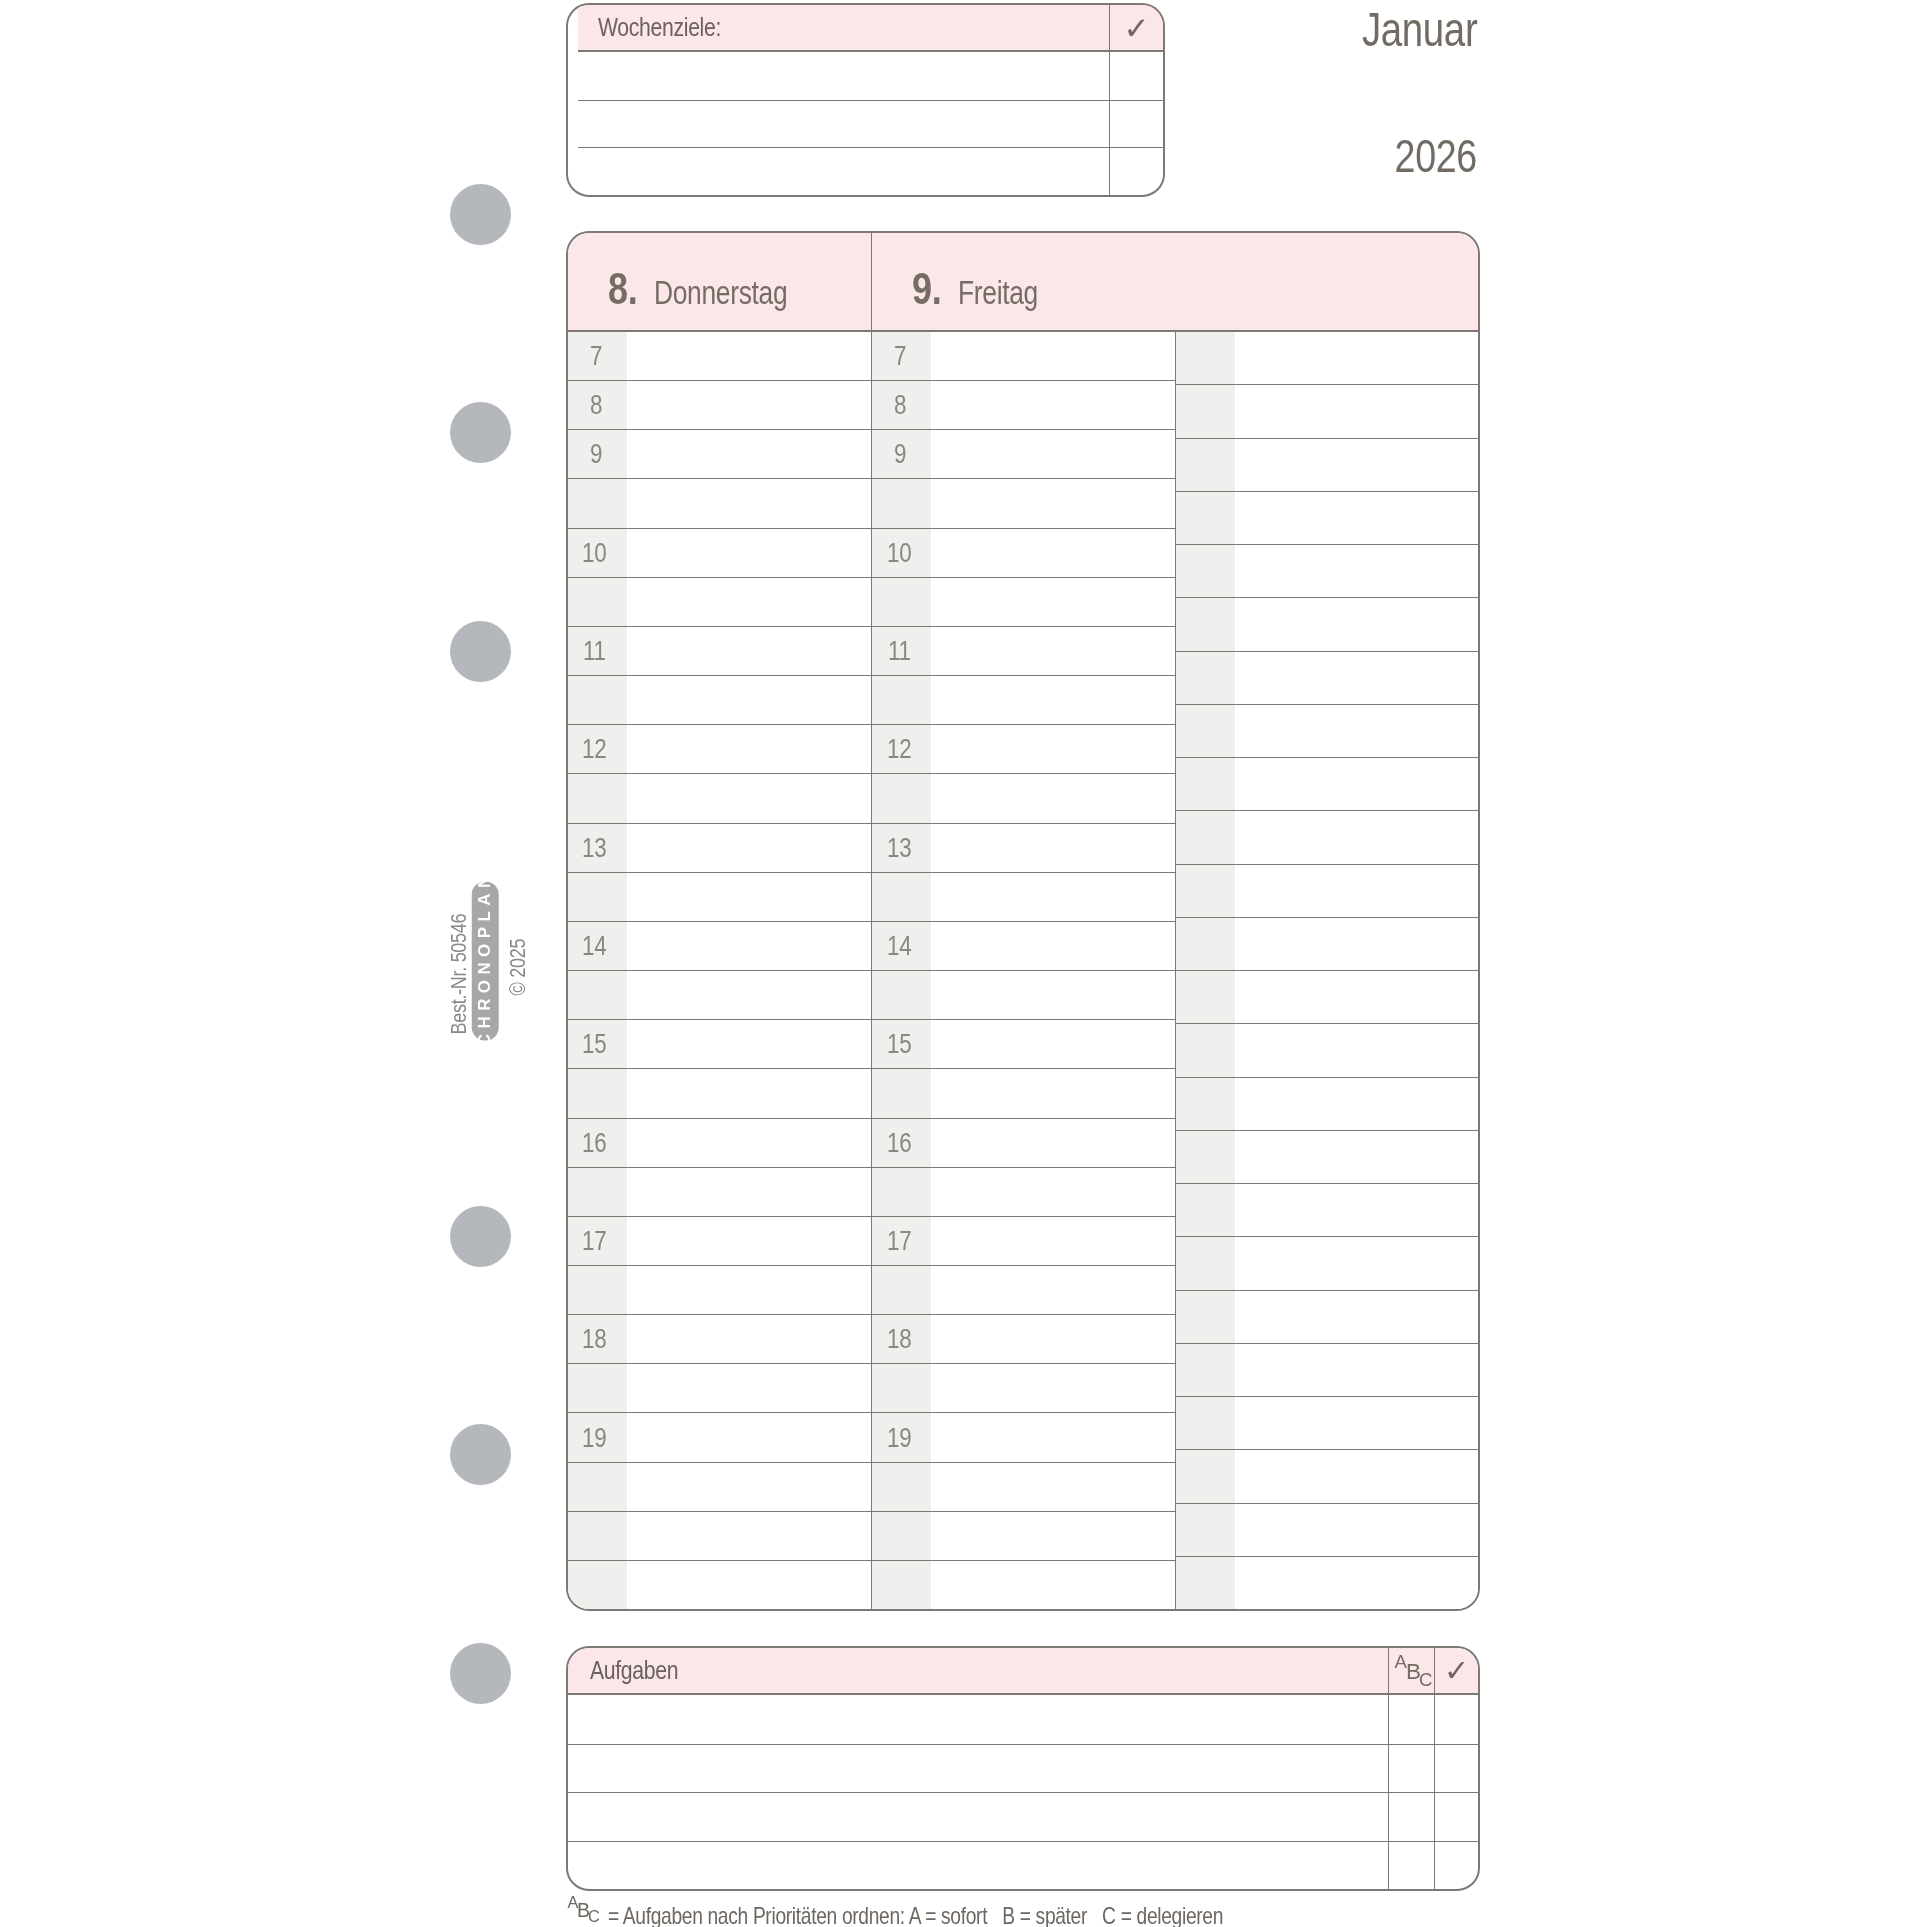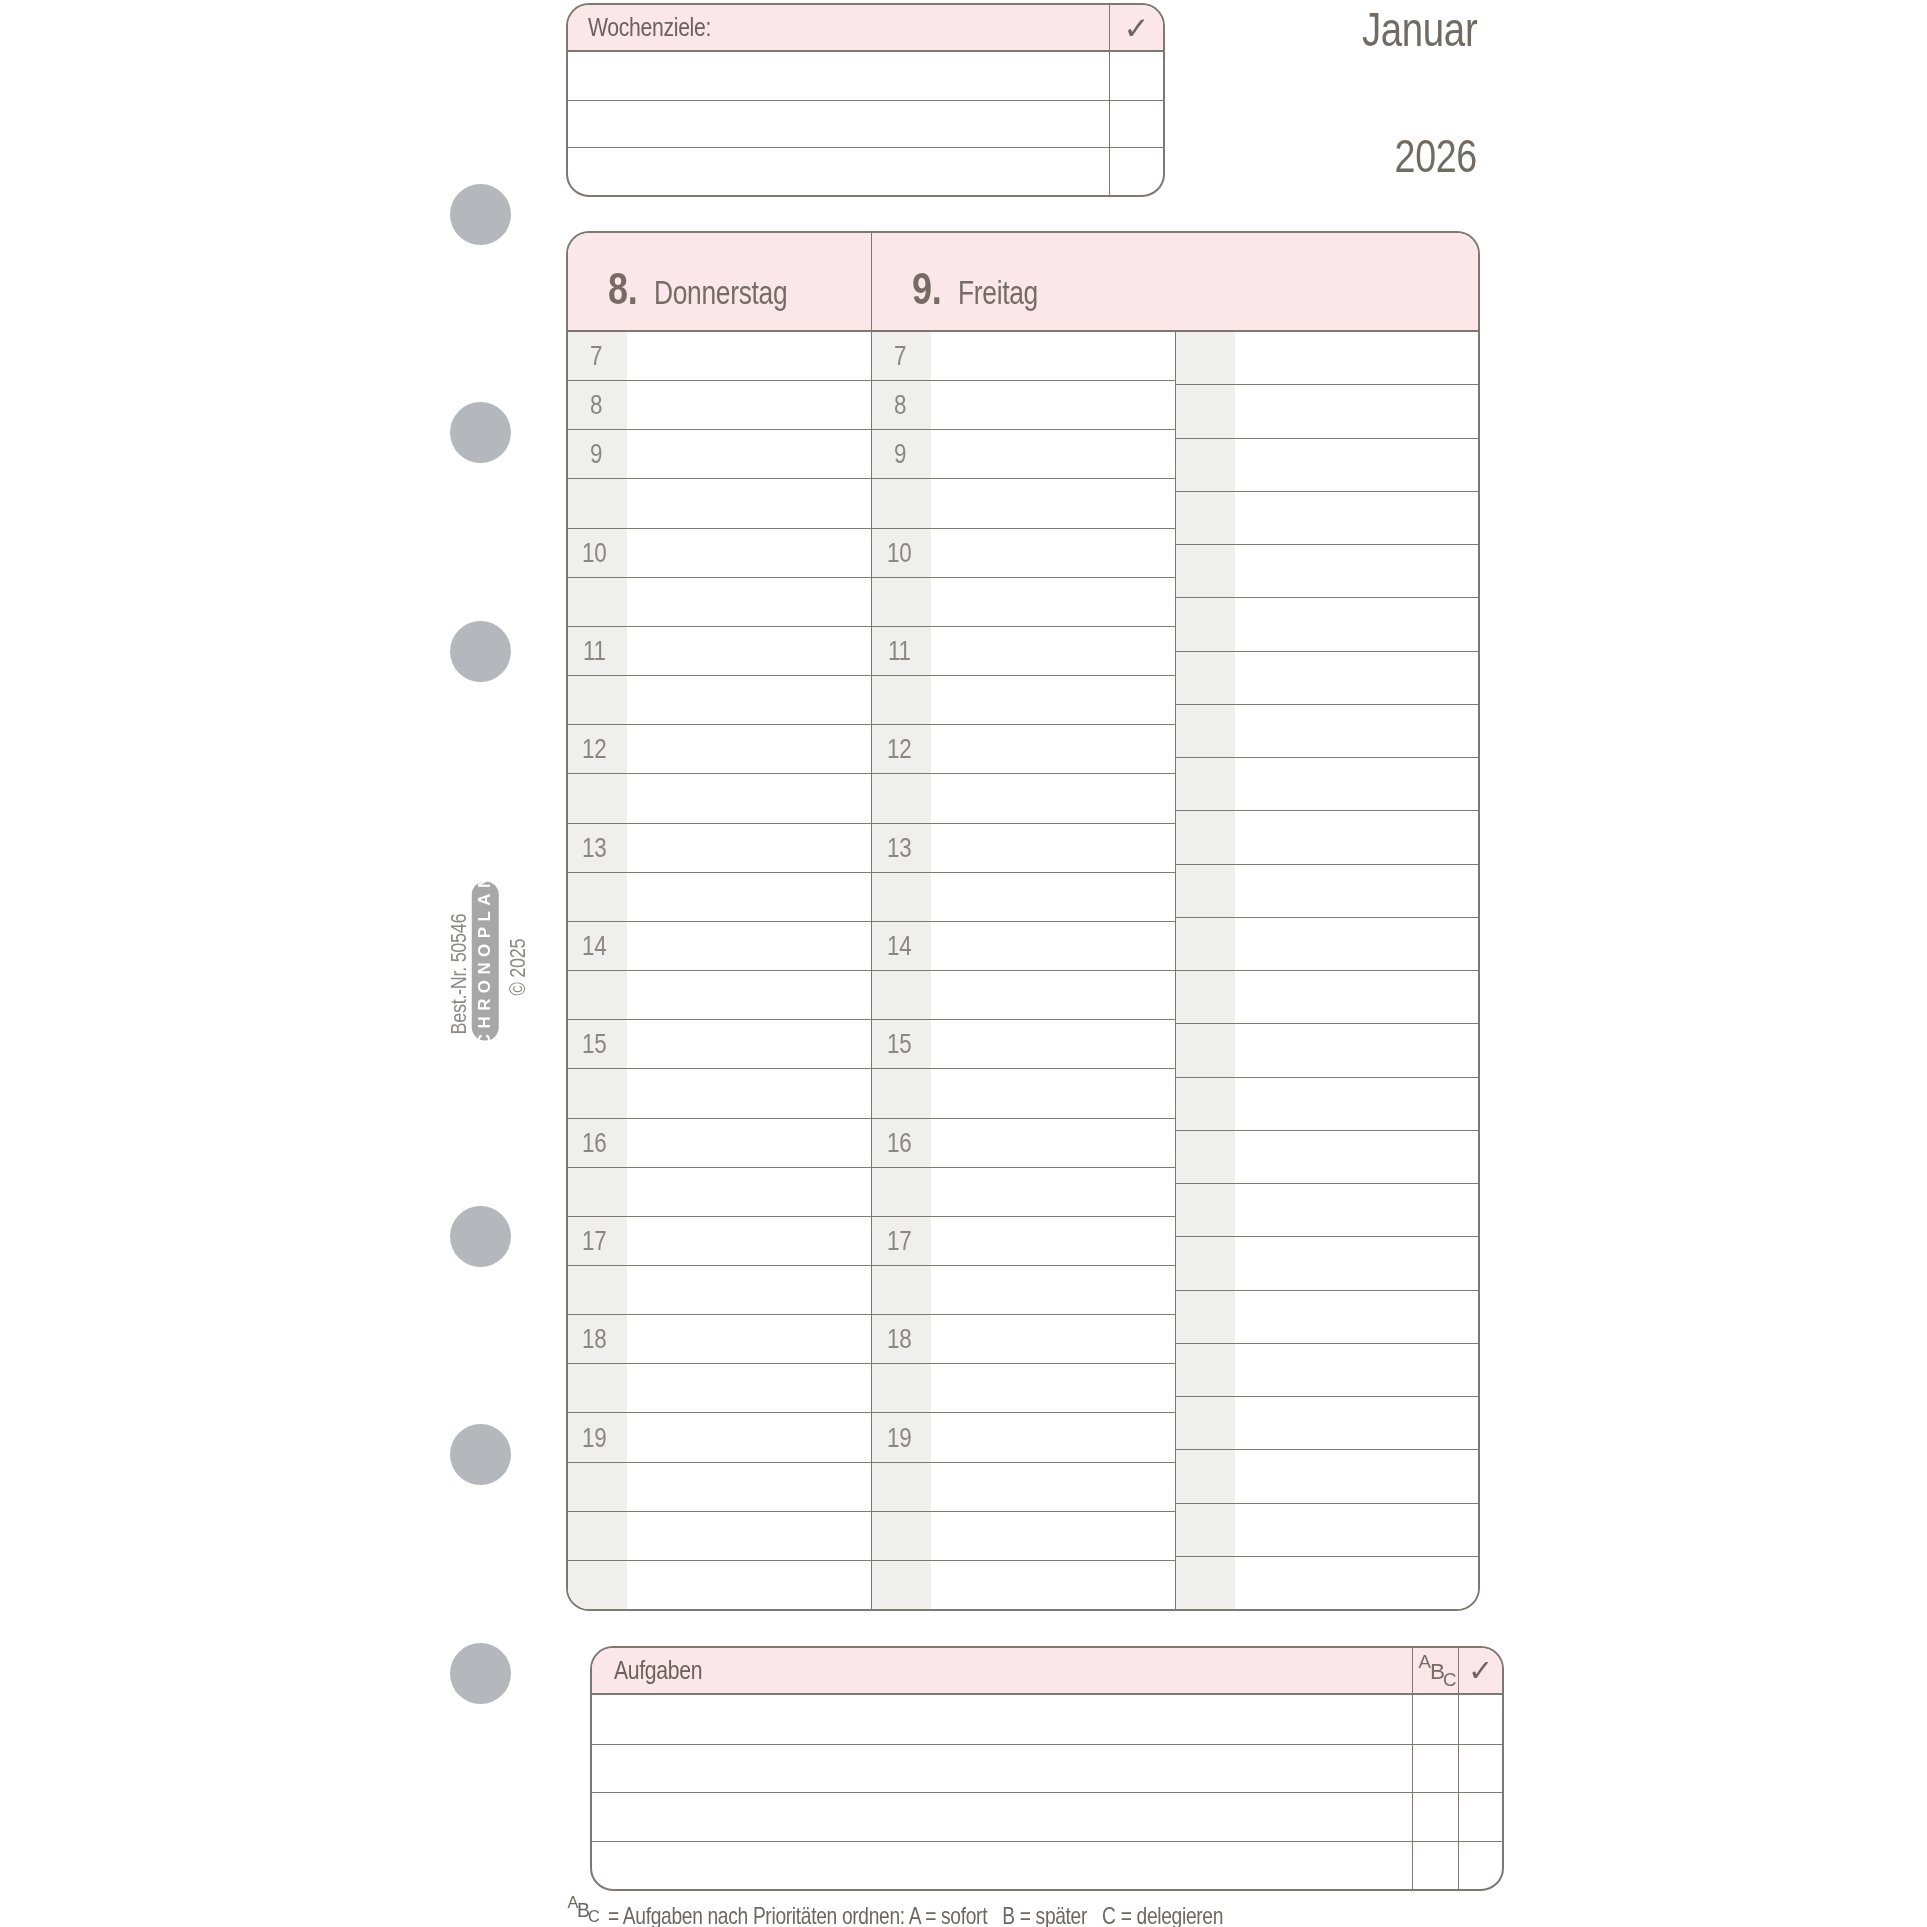--- a/index.html
+++ b/index.html
@@ -31,21 +31,21 @@
   .badge span{color:#fff;font-weight:bold;font-size:17px;letter-spacing:5.4px;padding-left:5.4px;}
   .copyright{left:518px;top:960px;font-size:22.6px;color:#8c8883;}
 
   
   .month{position:absolute;right:450px;top:1.6px;font-size:48px;color:#716b64;}
   .year{position:absolute;right:450px;top:128px;font-size:47px;color:#716b64;}
 
   
   .wg{position:absolute;left:566px;top:3.1px;width:599px;height:194px;border:2.3px solid var(--line);
       border-radius:23px;overflow:hidden;background:#fff;display:grid;
-      grid-template-columns:1fr 54px;grid-template-rows:47px 1fr 1fr 1fr;box-sizing:border-box;}
+      grid-template-columns:1fr 54px;grid-template-rows:47px 1fr 1fr 1fr;box-sizing:border-box;padding-left:10px;}
   .wg-h{background:var(--pink);border-bottom:2.3px solid var(--line);display:flex;align-items:center;}
   .wg-h.main{padding-left:20px;font-size:26.5px;color:#6b625c;}
   .wg-h.chk,.wg-chkcell{display:flex;align-items:center;justify-content:center;}
   .wg-vdiv{border-left:1.6px solid var(--line);}
   .wg-c{border-top:1.6px solid var(--line);}
   .wg-c.r0{border-top:none;}
   .check{font-family:"DejaVu Sans",sans-serif;font-size:31px;color:#6f665f;}
 
   
   .grid{position:absolute;left:566px;top:231px;width:914px;height:1380px;border:2.3px solid var(--line);
@@ -63,21 +63,21 @@
   .slot{flex:1 1 0;display:flex;border-top:1.6px solid var(--line);box-sizing:border-box;background:#fff;}
   .slot.r0{border-top:none;}
   .strip{width:59px;flex:0 0 59px;background:var(--strip);display:flex;align-items:center;justify-content:center;}
   .hour{font-size:28px;color:var(--num);}
   .sun-band{flex:2 2 0;display:flex;align-items:baseline;border-top:1.6px solid var(--line);box-sizing:border-box;
             background:var(--pink);padding-left:31px;padding-top:34px;}
   .sun-num{font-size:40px;font-weight:bold;color:var(--red);}
   .sun-name{font-size:31px;color:var(--red);margin-left:7.8px;}
 
   
-  .tasks{position:absolute;left:590px;top:1646px;width:914px;height:245px;border:2.3px solid var(--line);
+  .tasks{position:absolute;left:566px;top:1646px;width:914px;height:245px;border:2.3px solid var(--line);
          border-radius:23px;overflow:hidden;background:#fff;display:grid;
          grid-template-columns:1fr 46px 44px;grid-template-rows:47px 1fr 1fr 1fr 1fr;box-sizing:border-box;}
   .tk-h{background:var(--pink);border-bottom:2.3px solid var(--line);display:flex;align-items:center;}
   .tk-h.main{padding-left:22px;font-size:26.5px;color:#6b625c;}
   .tk-vdiv{border-left:1.6px solid var(--line);}
   .tk-c{border-top:1.6px solid var(--line);}
   .tk-c.r0{border-top:none;}
   .abc{position:relative;width:100%;height:100%;}
   .abc span{position:absolute;color:var(--ink);}
   .abc .a{left:5.4px;top:3.1px;font-size:18.7px;}

